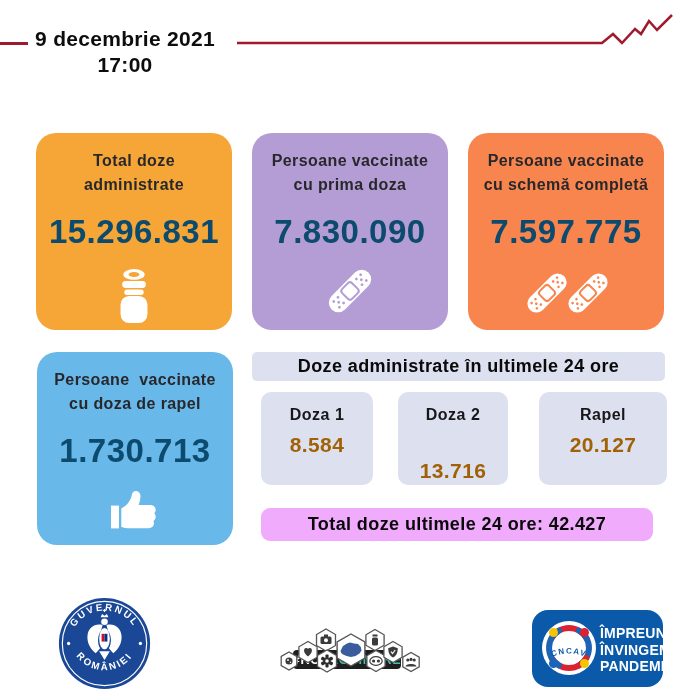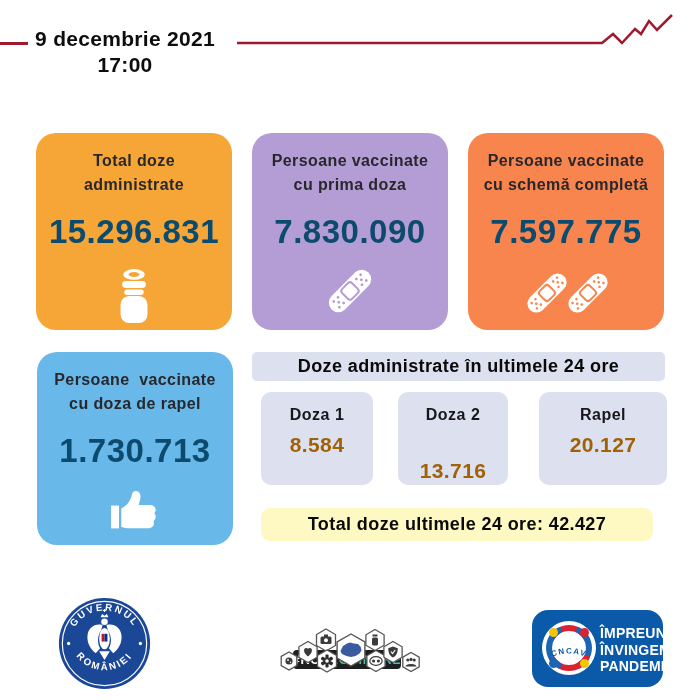--- a/index.html
+++ b/index.html
@@ -25,21 +25,21 @@
   .h24-header{position:absolute;left:252px;top:352px;width:413px;height:29px;background:#DCE0EF;
               border-radius:5px;font-size:18px;font-weight:700;color:#0a0a0a;line-height:29px;
               text-align:center;letter-spacing:.4px;}
   .mini-card{position:absolute;top:392px;height:93px;background:#DCE0EF;border-radius:10px;
              display:flex;flex-direction:column;align-items:center;}
   .mini-label{margin-top:14px;font-size:16px;font-weight:700;color:#17171a;letter-spacing:.5px;}
   .mini-value{margin-top:9px;font-size:21px;font-weight:700;color:#a16207;letter-spacing:.4px;}
   #mini-1{left:261px;width:112px;}
   #mini-2{left:398px;width:110px;gap:26px;}
   #mini-3{left:539px;width:128px;}
-  .total-bar{position:absolute;left:261px;top:508px;width:392px;height:33px;background:#fef9c3;
+  .total-bar{position:absolute;left:261px;top:508px;width:392px;height:33px;background:#f0abfc;
              border-radius:9px;font-size:18px;font-weight:700;color:#0a0a0a;line-height:33px;
              text-align:center;letter-spacing:.4px;}
   
   .gov-logo{position:absolute;left:56px;top:595px;}
   .rovac{position:absolute;left:274px;top:605px;width:152px;height:92px;}
   .rovac-banner{position:absolute;left:19px;top:1px;width:108px;height:19px;background:#1e1e1e;
                 border-radius:4px;display:flex;align-items:center;justify-content:center;
                 font-size:12.5px;font-weight:700;letter-spacing:.8px;margin-top:44px;}
   .rovac-banner .w{color:#ffffff;}
   .rovac-banner .t{color:#45BFAE;}

